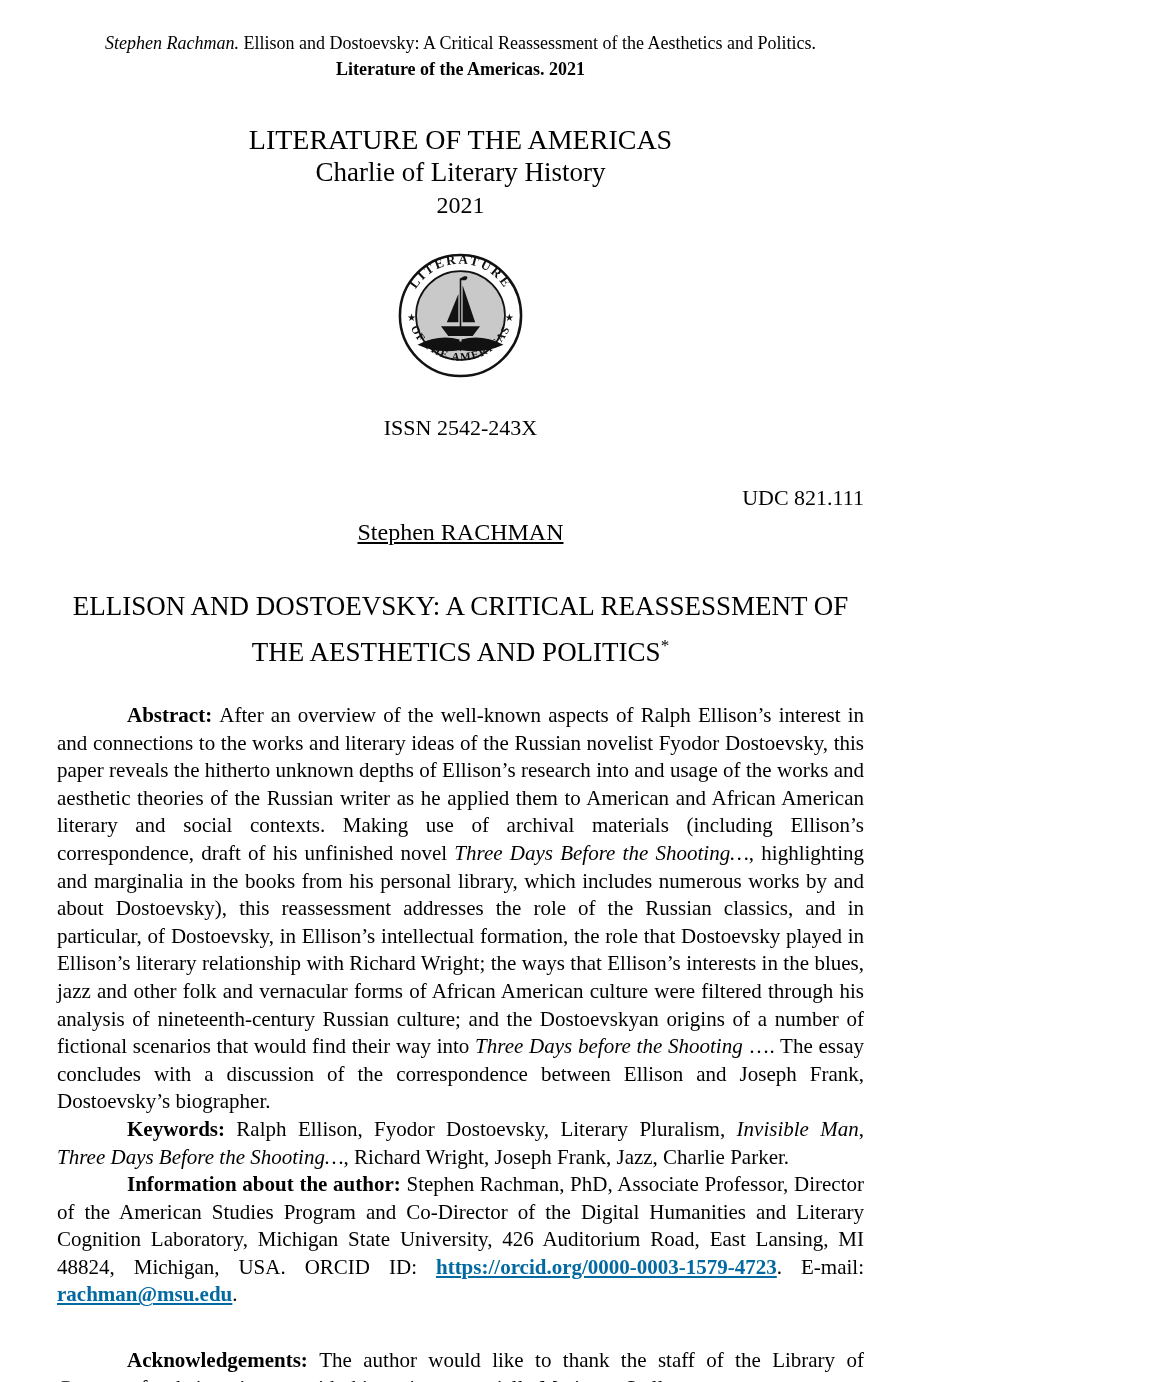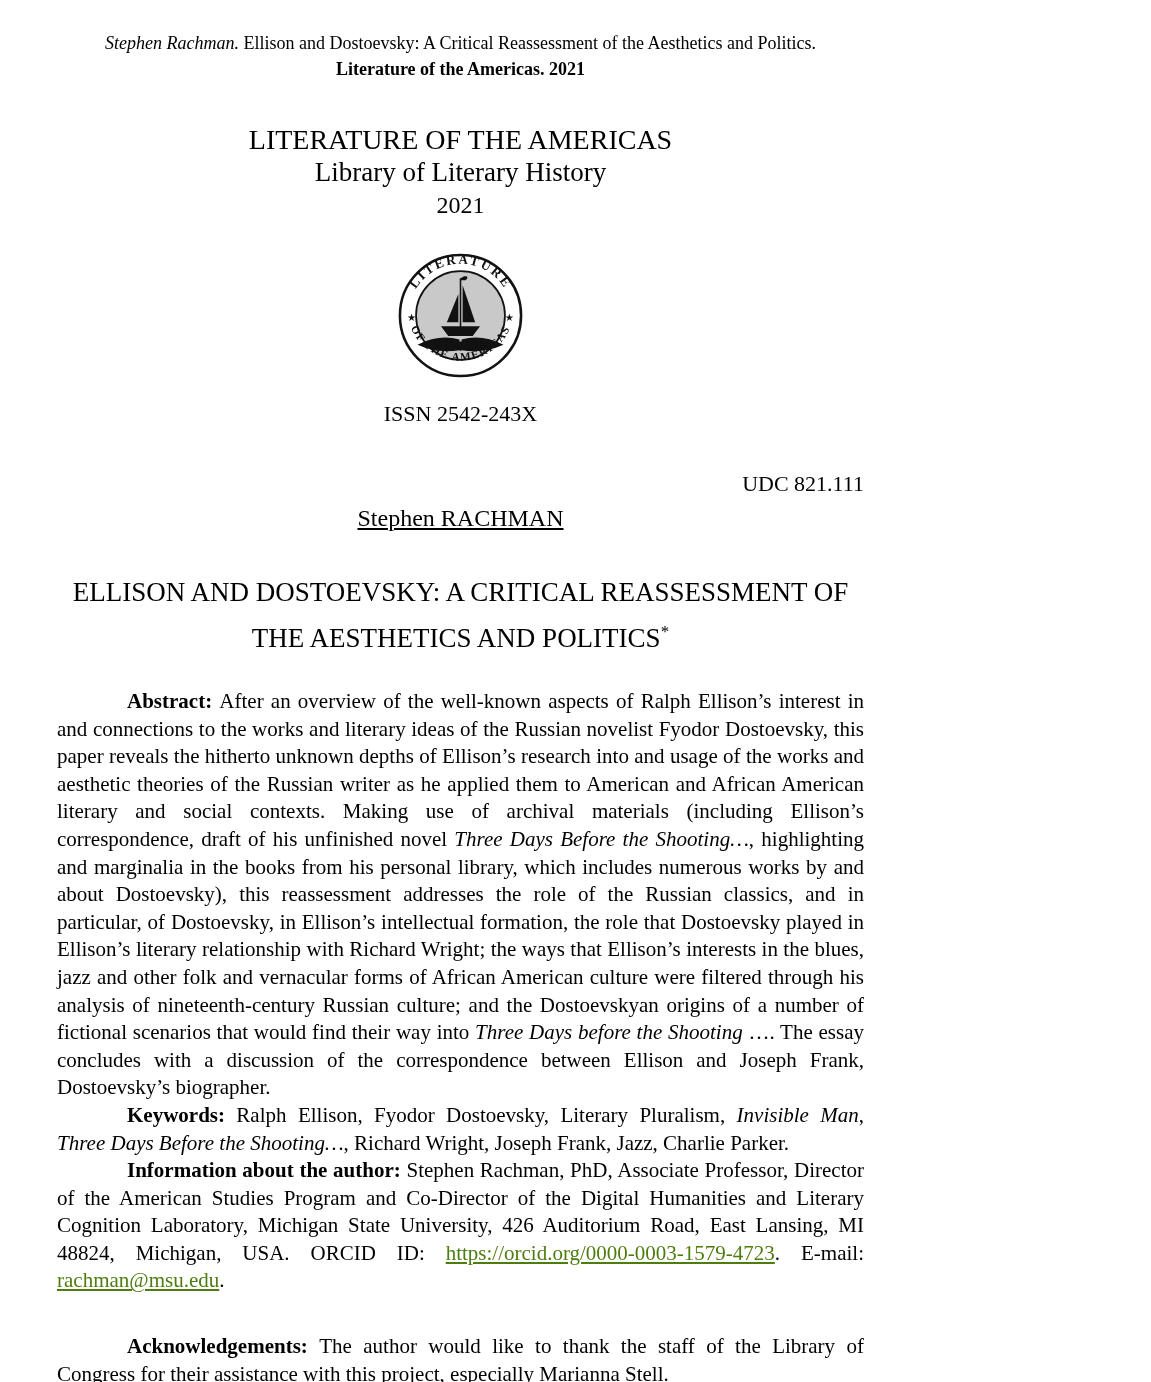--- a/index.html
+++ b/index.html
@@ -14,51 +14,51 @@
   }
   .running-header{font-size:18px;line-height:26px;text-align:center;}
   .bold{font-weight:bold;}
   .it{font-style:italic;}
   .journal-block{margin-top:24px;text-align:center;}
   .j-title{font-size:28px;line-height:33px;margin-top:41px;}
   .j-sub{font-size:27px;line-height:33px;}
   .j-year{font-size:24px;line-height:33px;}
   .logo-wrap{margin-top:30px;text-align:center;line-height:0;}
   .seal-text{font-family:"Liberation Serif", serif;font-weight:bold;fill:#101010;}
-  .issn{margin-top:22px;font-size:22px;text-align:center;}
+  .issn{margin-top:36px;font-size:22px;text-align:center;}
   .udc{margin-top:44px;font-size:22px;text-align:right;}
   .author-name{margin-top:8px;font-size:24px;text-align:center;text-decoration:underline;}
   .article-title{
     margin:40px auto 0 auto;max-width:1000px;
     font-size:27px;line-height:40px;text-align:center;
   }
   .article-title sup{font-size:17px;}
   .body-block{margin-top:30px;}
   .body-block p{
     margin:0;font-size:21px;line-height:27.6px;
     text-align:justify;text-indent:70px;
   }
   .body-block p.gap-above{margin-top:38px;font-family:Liberation Serif, serif;}
-  a.doc-link{color:#4d7c0f;text-decoration:underline;cursor:pointer;}
+  a.doc-link{color:#0369a1;text-decoration:underline;cursor:pointer;font-weight:bold;}
 </style>
 </head>
 <body>
 
 <div class="page">
 
   <div class="running-header">
     <div>
       <span class="it">Stephen Rachman.</span><span> Ellison and Dostoevsky: A Critical Reassessment of the Aesthetics and Politics.</span>
     </div>
     <div class="bold">Literature of the Americas. 2021</div>
   </div>
 
   <div class="journal-block">
     <div class="j-title">LITERATURE OF THE AMERICAS</div>
-    <div class="j-sub">Library of Literary History</div>
+    <div class="j-sub">Charlie of Literary History</div>
     <div class="j-year">2021</div>
   </div>
 
   <div class="logo-wrap">
     <svg width="127" height="127" viewBox="0 0 130 130">
       <circle cx="65" cy="65" r="62" fill="#ffffff" stroke="#121212" stroke-width="2.6"></circle>
       <circle cx="65" cy="65" r="45.5" fill="#c9c9c9" stroke="#121212" stroke-width="1.8"></circle>
       <defs>
         <path id="arcTop" d="M 12,65 A 53,53 0 0 1 118,65" fill="none"></path>
         <path id="arcBot" d="M 10,63 A 55.5,55.5 0 0 0 120,63" fill="none"></path>

